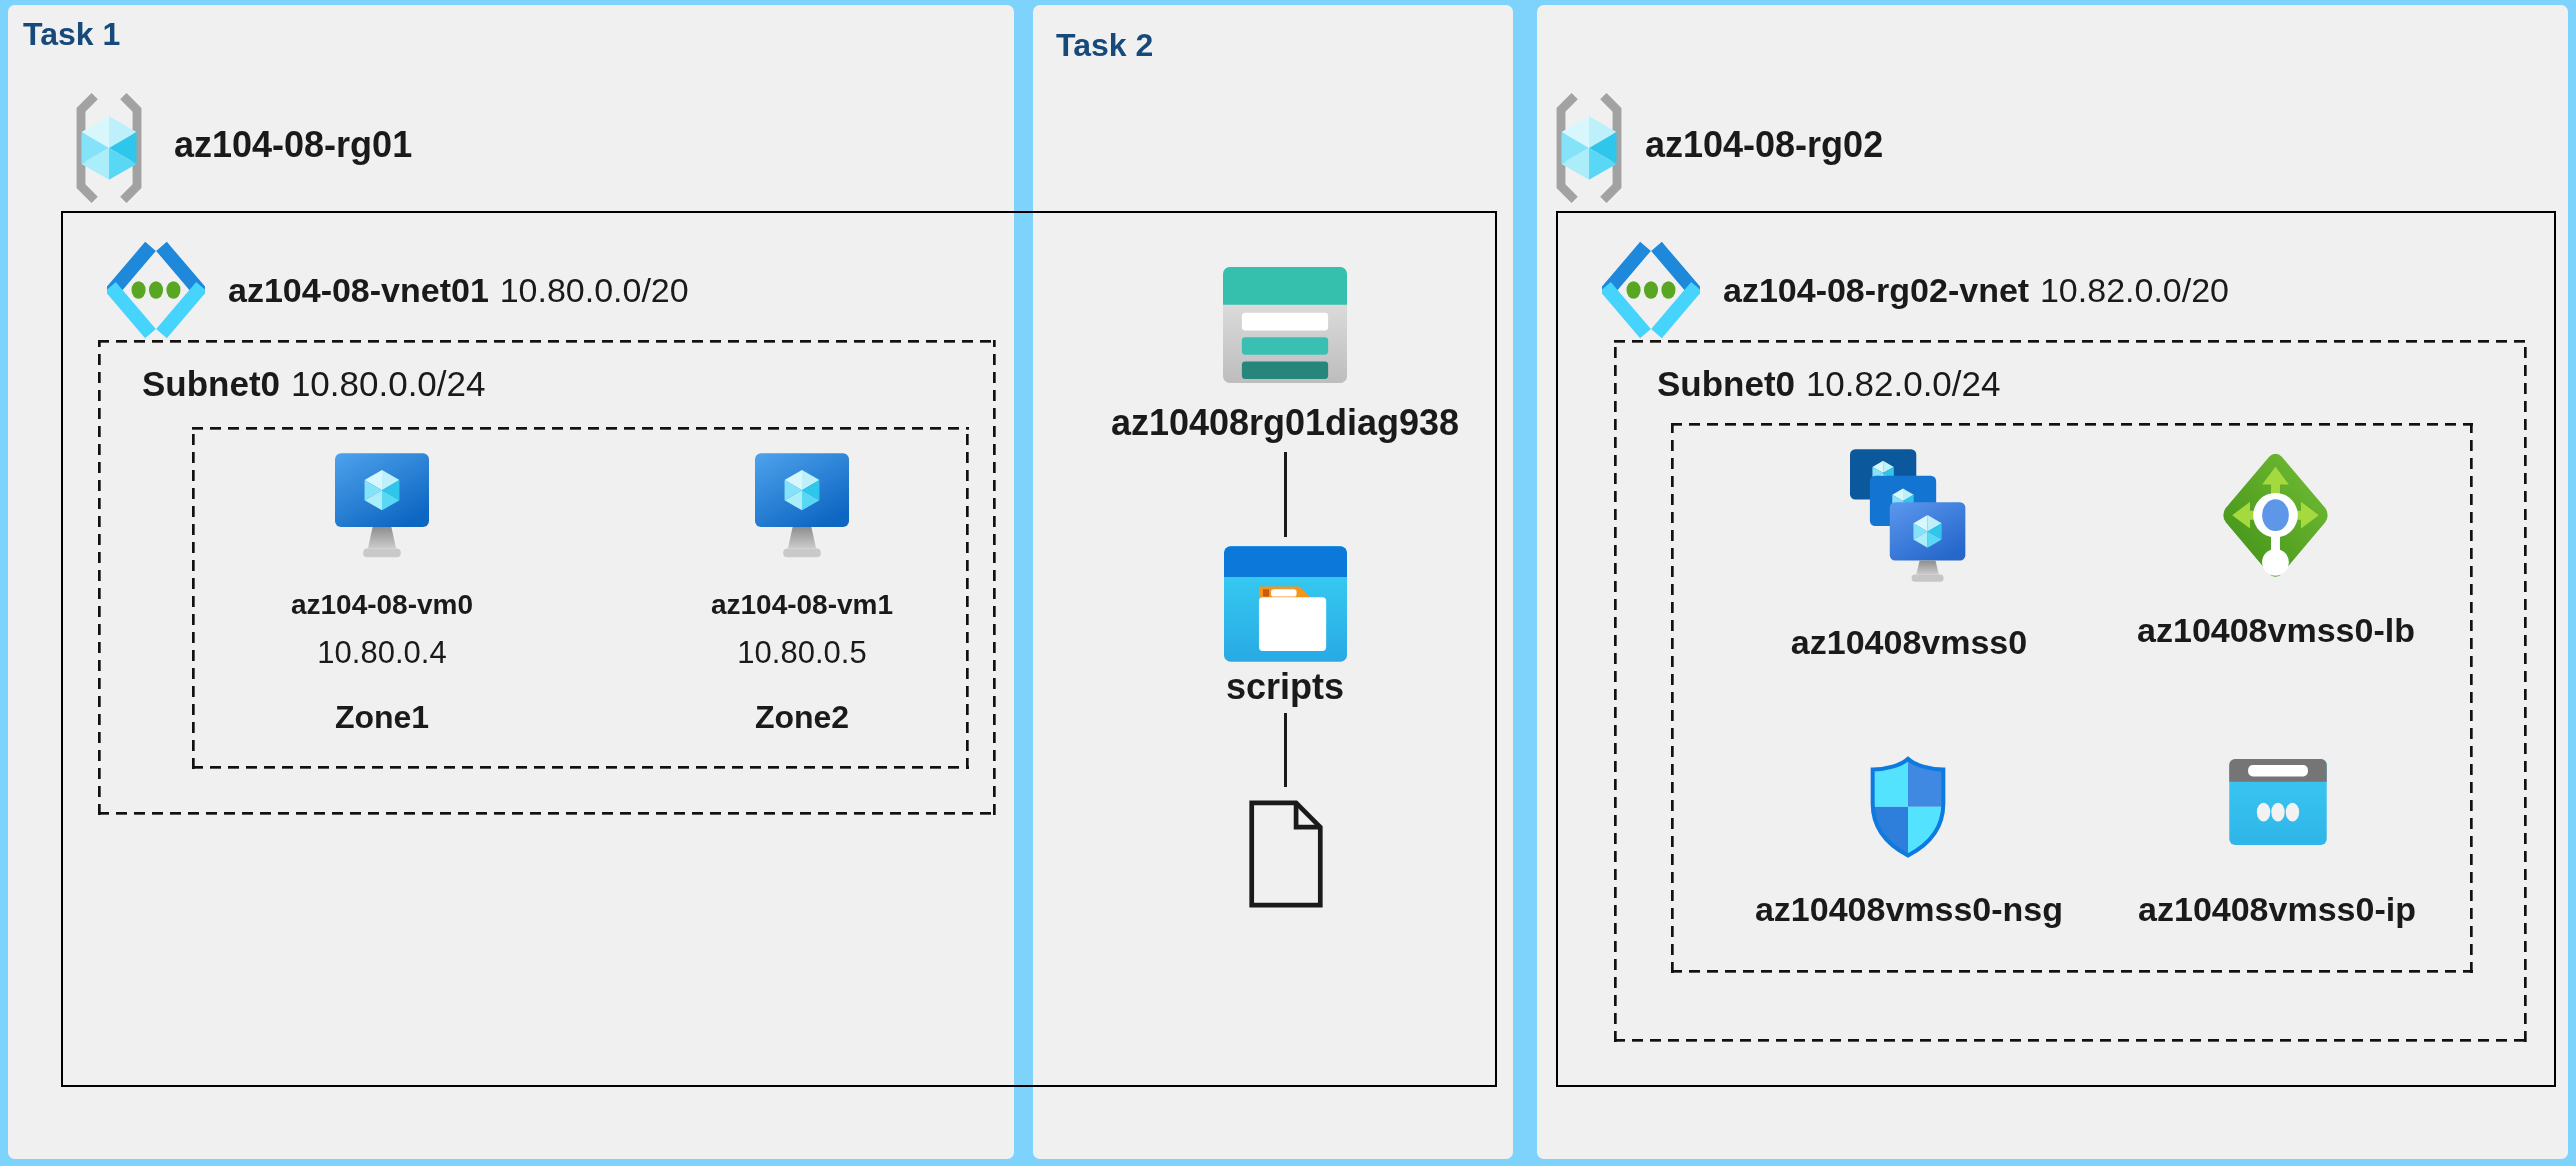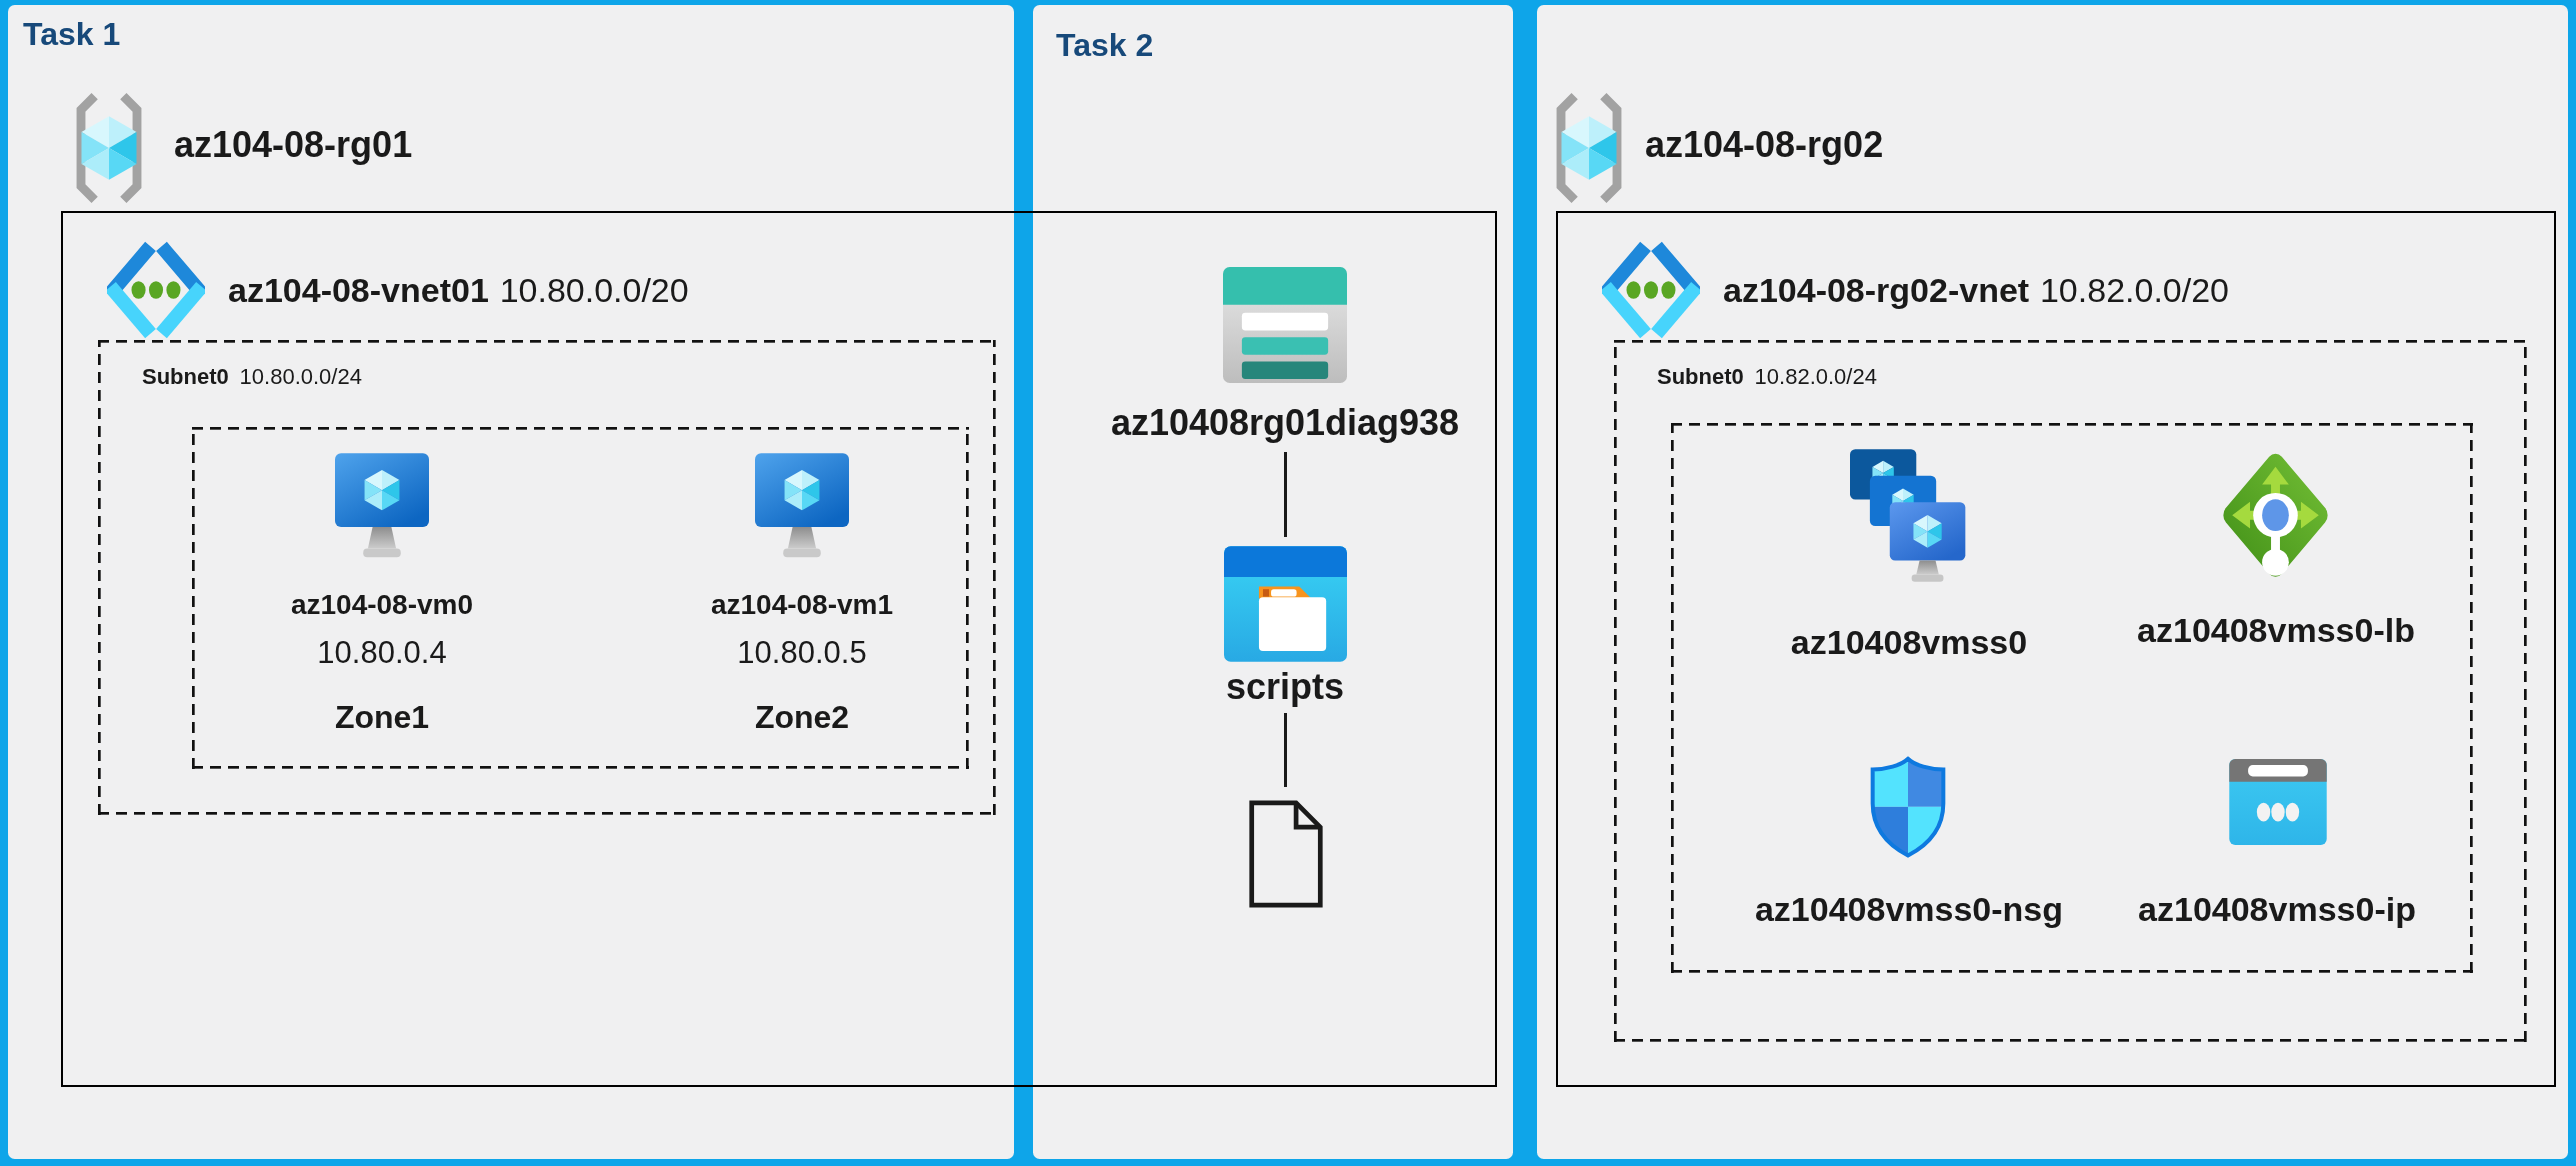--- a/index.html
+++ b/index.html
@@ -1,34 +1,34 @@
 <!DOCTYPE html>
 <html style="font-size:10.8px"><head>
 <meta charset="utf-8">
 <style>
   html,body{margin:0;padding:0;background:#FFFFFF;}
-  #canvas{position:relative;width:2576px;height:1166px;background:#0ea5e9;overflow:hidden;
+  #canvas{position:relative;width:2576px;height:1166px;background:#7dd3fc;overflow:hidden;
           font-family:"Liberation Sans", sans-serif;color:#1A1A1A;}
   .panel{position:absolute;background:#F0F0F1;border-radius:6.7px;}
   .hdr{position:absolute;font-weight:700;font-size:32px;color:#17497A;white-space:nowrap;}
   .solidbox{position:absolute;border:2.7px solid #000;}
   .dashedbox{position:absolute;
     background-image:
       repeating-linear-gradient(90deg,#111 0 10.8px,transparent 10.8px 18px),
       repeating-linear-gradient(90deg,#111 0 10.8px,transparent 10.8px 18px),
       repeating-linear-gradient(0deg,#111 0 10.8px,transparent 10.8px 18px),
       repeating-linear-gradient(0deg,#111 0 10.8px,transparent 10.8px 18px);
     background-size:100% 2.7px,100% 2.7px,2.7px 100%,2.7px 100%;
     background-position:0 0,0 100%,0 0,100% 0;
     background-repeat:no-repeat;}
   .lbl{position:absolute;font-weight:700;font-size:34px;color:#1A1A1A;white-space:nowrap;}
   .cidr{font-weight:400;margin-left:10.8px;}
   .ctr{transform:translateX(-50%);text-align:center;}
   .rg-lbl{font-size:36px;}
-  .sub-lbl{font-size:22px;}
+  .sub-lbl{font-size:35px;}
   .t2-lbl{font-size:36px;}
   .vm-name{font-size:28px;}
   .vm-ip{font-size:31px;font-weight:400;}
   .vm-zone{font-size:32px;}
   .res-lbl{font-size:34px;}
   .conn{position:absolute;width:2.7px;background:#1A1A1A;}
   .icon{position:absolute;}
   svg{display:block;}
 </style>
 </head>

